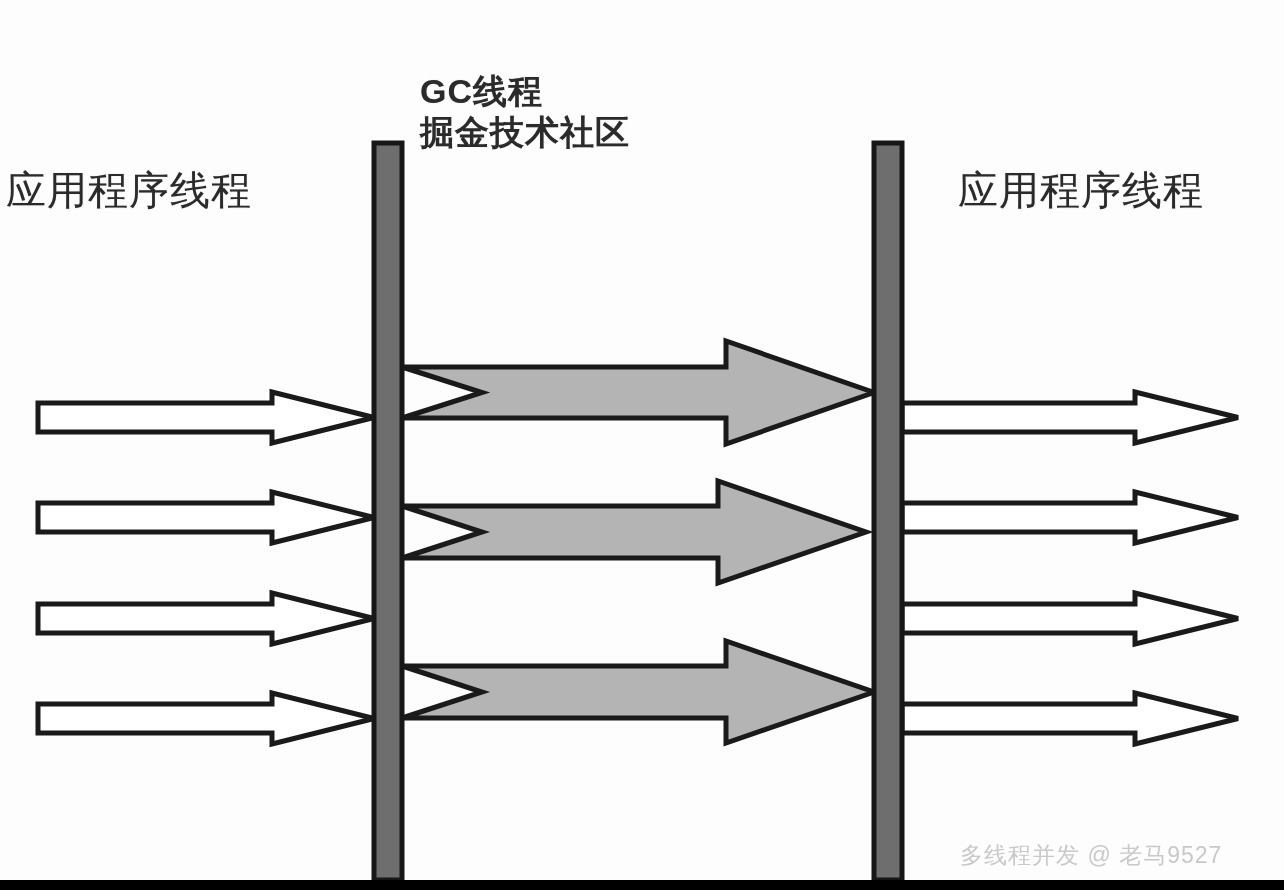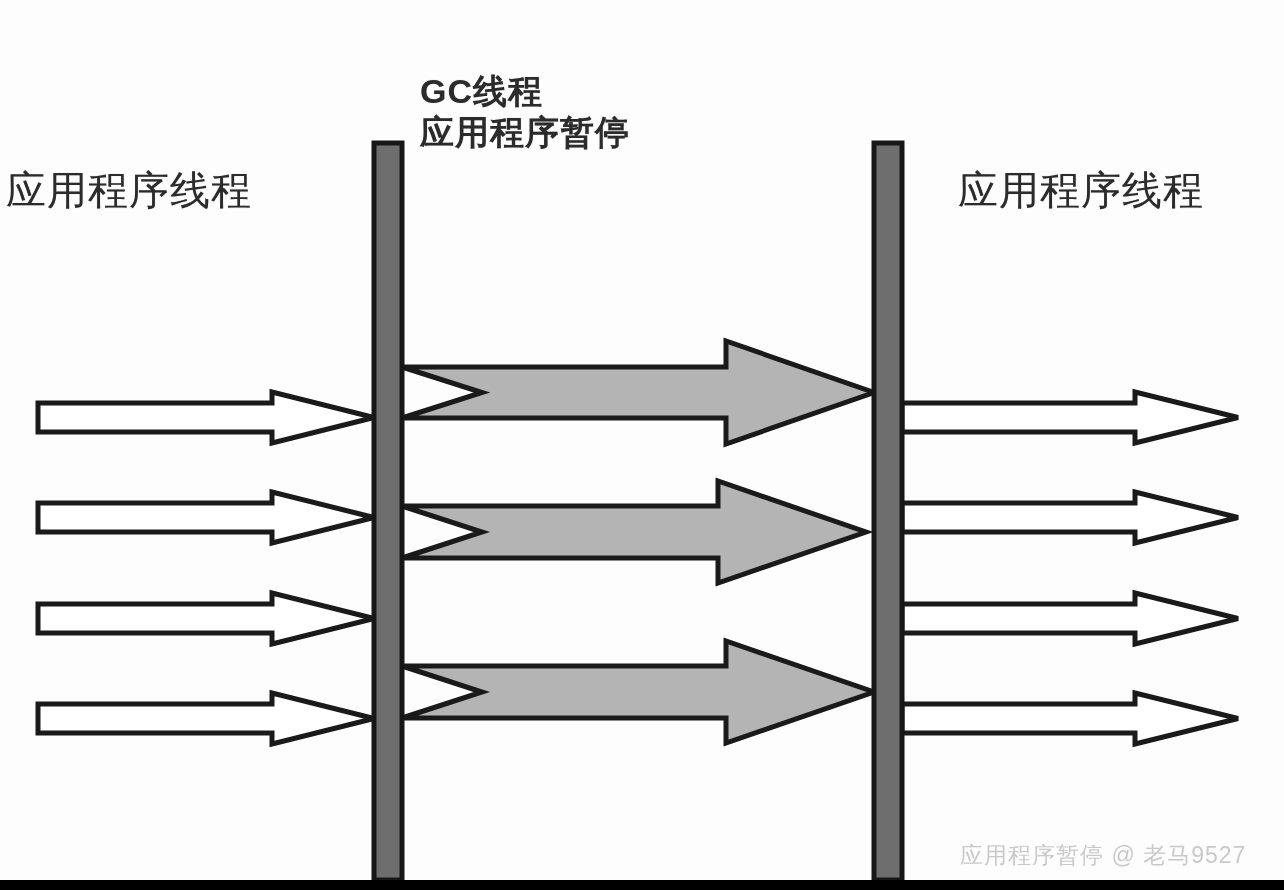--- a/index.html
+++ b/index.html
@@ -108,24 +108,24 @@
 
     <g>
       <rect x="374" y="143" width="28" height="737" fill="#6e6e6e" stroke="#171717" stroke-width="5"></rect>
       <rect x="874" y="143" width="28" height="737" fill="#6e6e6e" stroke="#171717" stroke-width="5"></rect>
     </g>
 
   </svg>
 
   <div id="gc-title-block">
     <span class="gc-line">GC线程</span>
-    <span class="gc-line">应用程序暂停</span>
+    <span class="gc-line">掘金技术社区</span>
   </div>
 
   <div class="label-text" id="label-left">应用程序线程</div>
 
   <div class="label-text" id="label-right">应用程序线程</div>
 
-  <div id="watermark">应用程序暂停 @ 老马9527</div>
+  <div id="watermark">多线程并发 @ 老马9527</div>
 
   <div id="bottom-strip"></div>
 
 </div>
 
 </body></html>

